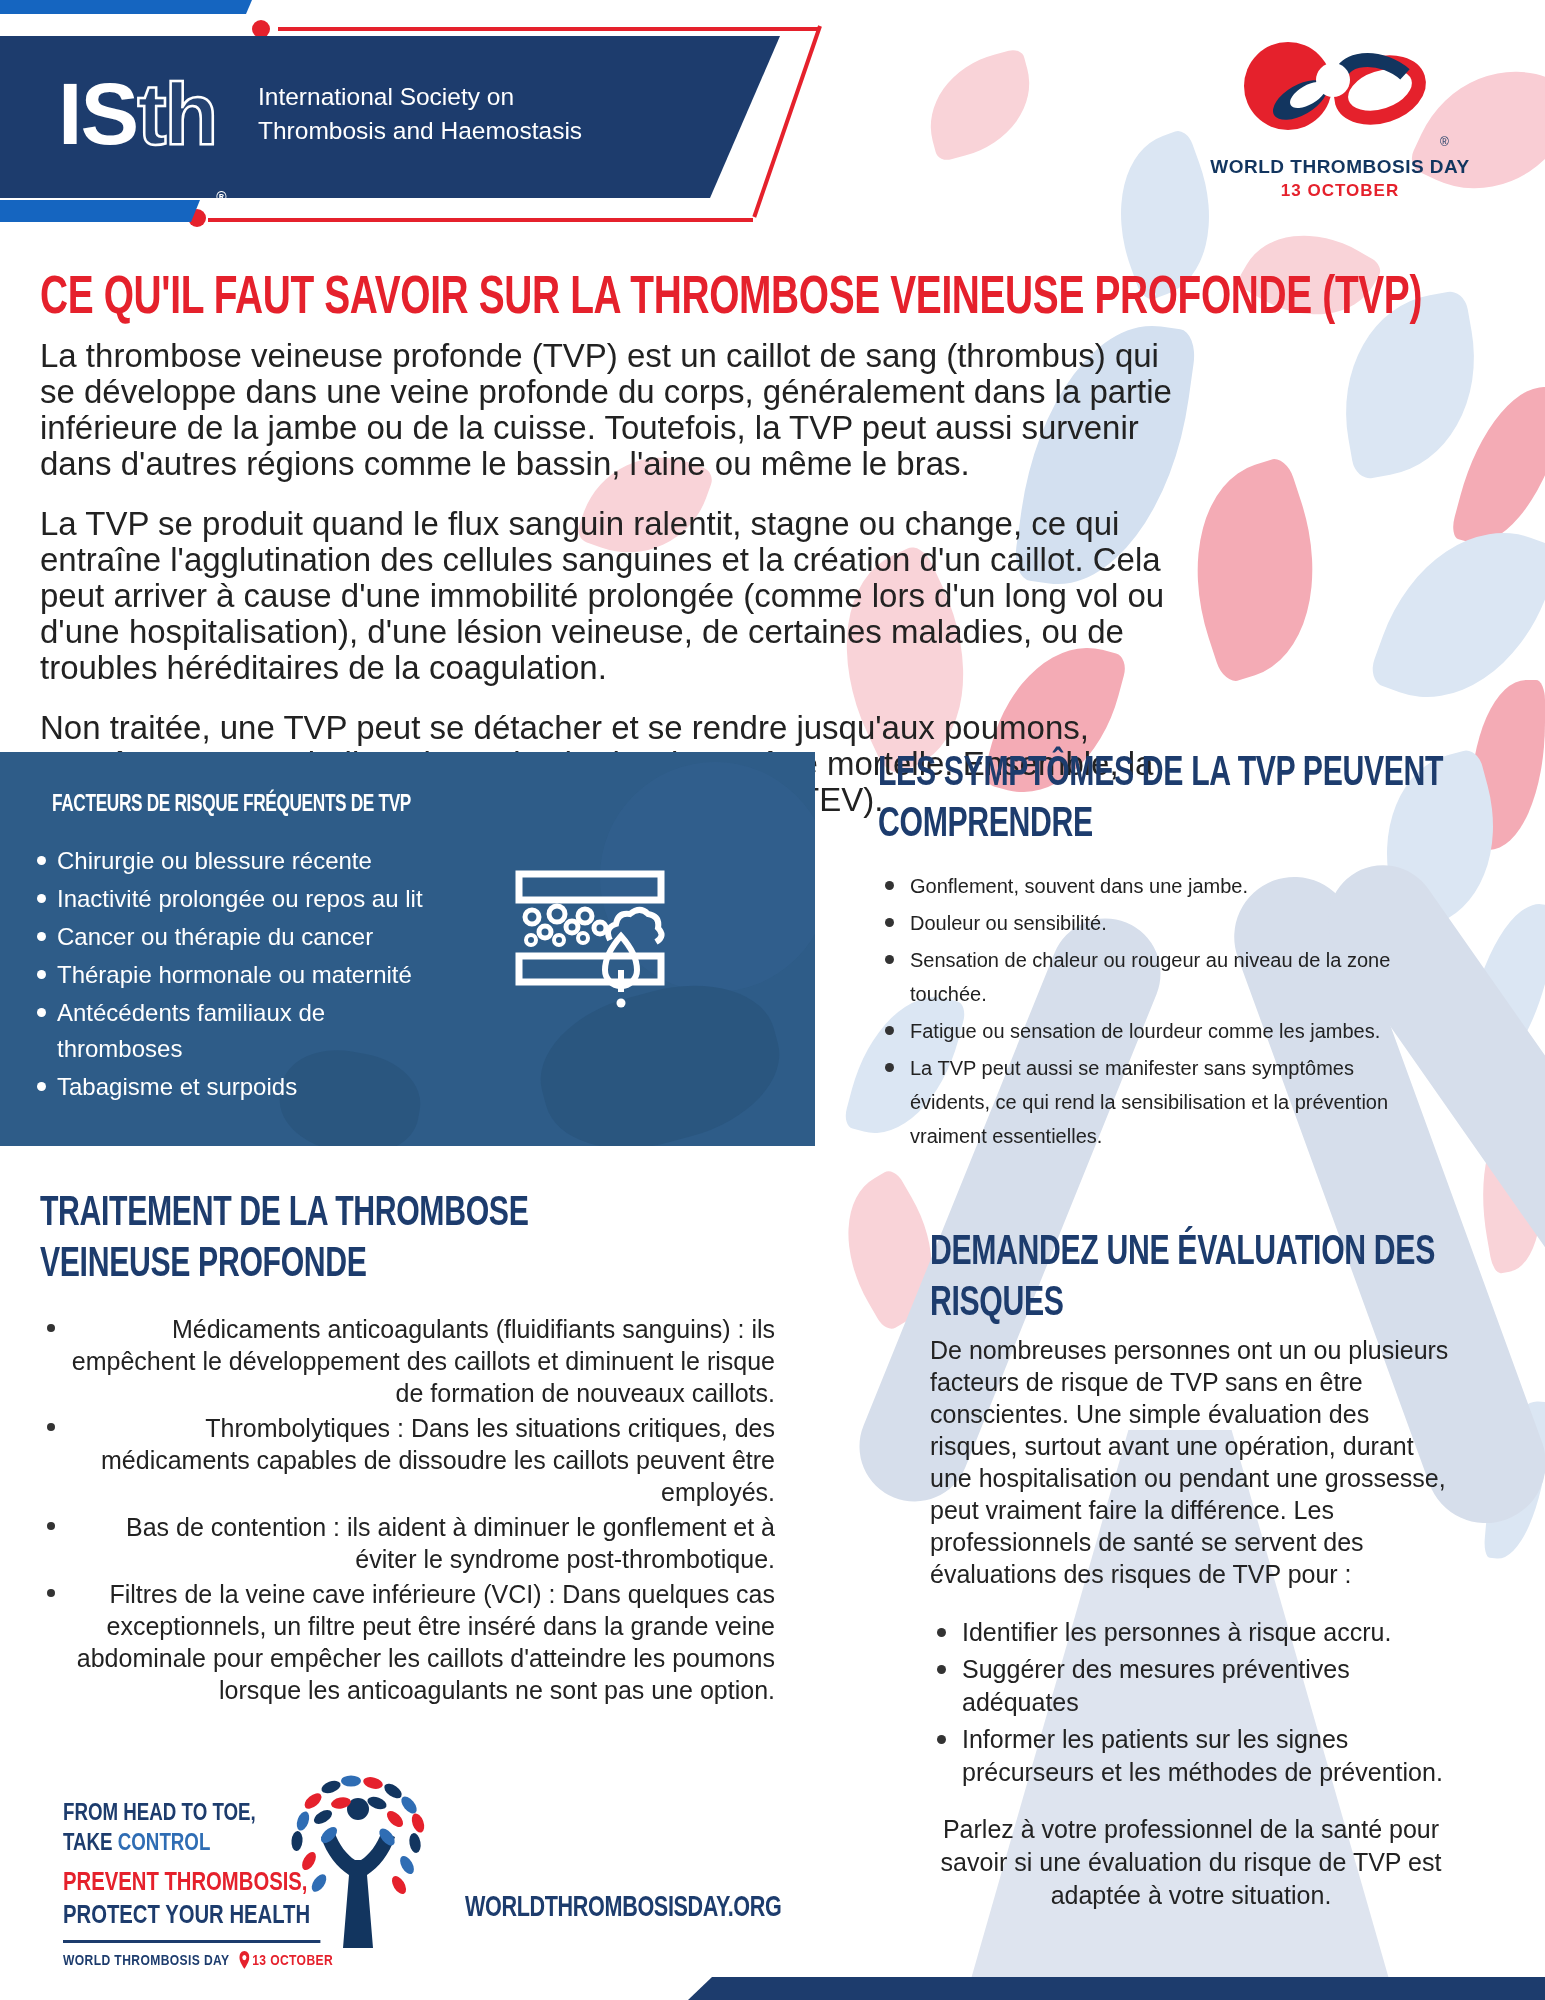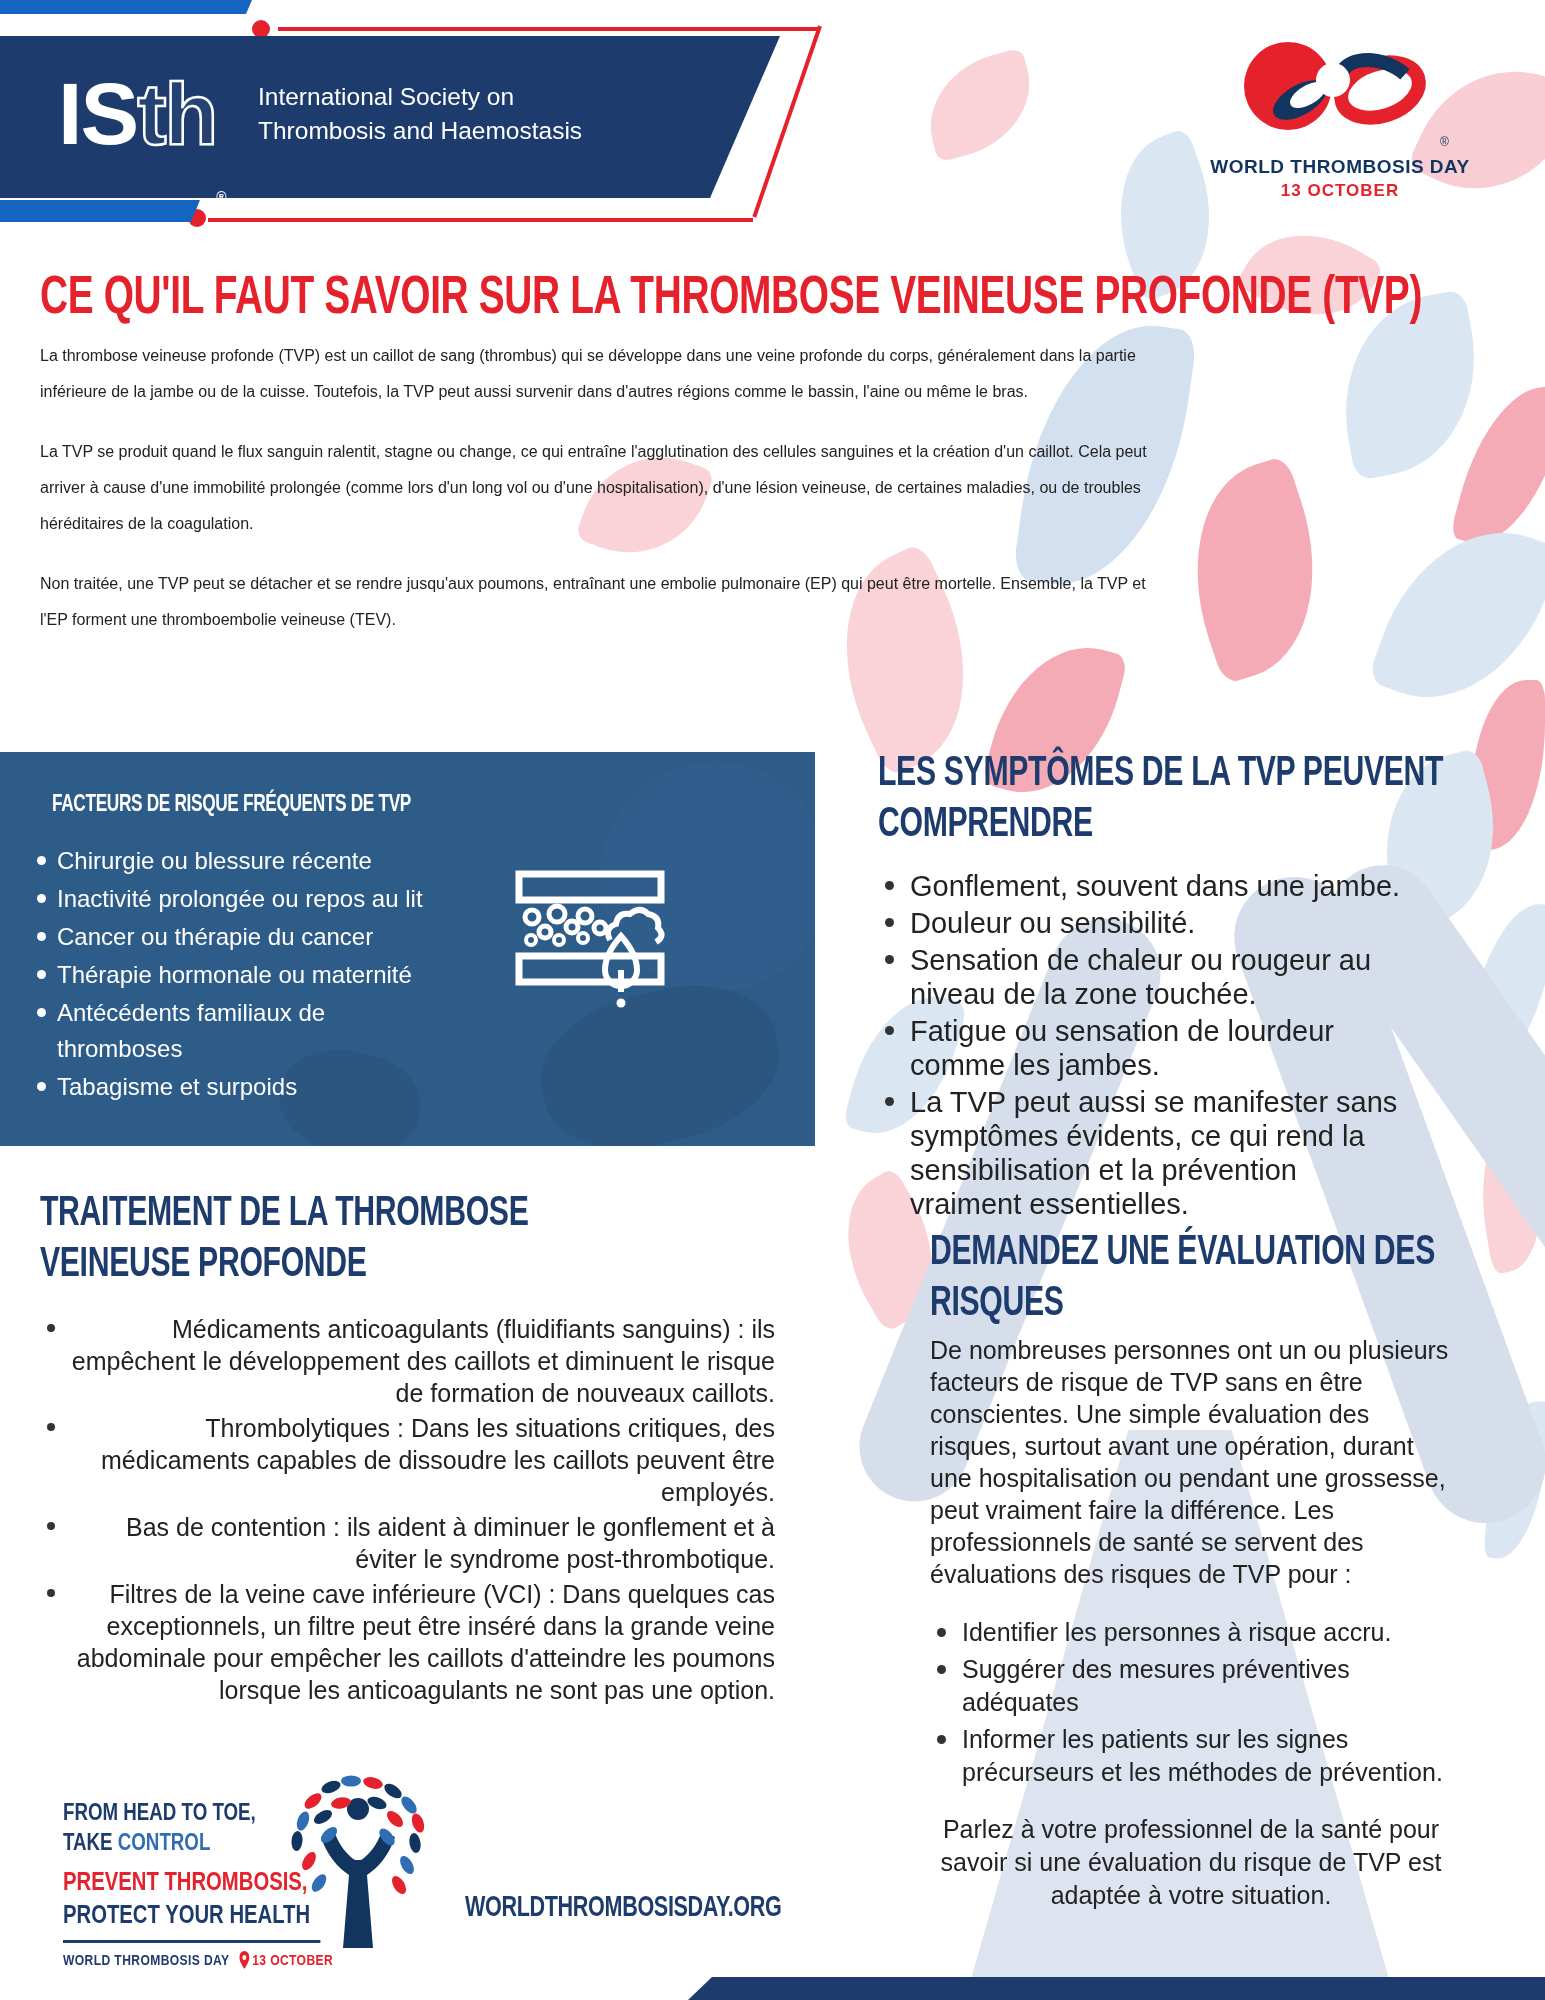--- a/index.html
+++ b/index.html
@@ -29,36 +29,36 @@
   .wtd svg{display:block;margin:0 auto;}
   .wtd-name{font-size:19px;font-weight:700;color:#12355f;letter-spacing:.5px;margin-top:4px;}
   .wtd-date{font-size:17px;font-weight:700;color:#e5212c;letter-spacing:1px;margin-top:3px;}
   
   .cond{display:block;font-weight:700;transform:scaleX(0.72);transform-origin:0 0;width:138.9%;line-height:1.22;letter-spacing:-.5px;}
   .sec{position:absolute;z-index:2;}
   .page-title{left:40px;top:262px;width:1480px;}
   .page-title .cond{white-space:nowrap;font-size:54px;color:#e5212c;width:auto;}
   h2{margin:0;padding:0;}
   .navy-h .cond{font-size:42px;color:#1d3c6d;}
-  .intro{left:40px;top:338px;width:1135px;font-size:16px;line-height:36px;}
+  .intro{left:40px;top:338px;width:1135px;font-size:33px;line-height:36px;}
   .intro p{margin:0 0 24px 0;}
   ul{list-style:none;margin:0;padding:0;}
   li{position:relative;}
   li::before{content:"";position:absolute;border-radius:50%;background:#333;}
   
   .riskbox{left:0;top:752px;width:815px;height:394px;background:#2e5c88;color:#fff;overflow:hidden;z-index:2;}
   .riskbox .hwrap{margin:36px 0 0 52px;width:700px;}
   .riskbox ul{margin:26px 0 0 30px;width:420px;font-size:24px;line-height:36px;}
   .riskbox li{padding-left:27px;margin-bottom:2px;}
   .riskbox li::before{left:7px;top:13px;width:9px;height:9px;background:#fff;}
   .riskbox .blob{position:absolute;border-radius:50%;}
   .vein-icon{position:absolute;left:515px;top:118px;}
   
   .symptoms{left:878px;top:745px;width:600px;}
-  .symptoms ul{margin-top:22px;width:530px;font-size:29px;line-height:34px;}
+  .symptoms ul{margin-top:22px;width:530px;font-size:20px;line-height:34px;}
   .symptoms li{padding-left:32px;margin-bottom:3px;}
   .symptoms li::before{left:7px;top:12px;width:9px;height:9px;}
   .treatment{left:40px;top:1185px;width:760px;}
   .treatment .hwrap{width:600px;}
   .treatment ul{margin-top:26px;width:735px;font-size:25px;line-height:32px;}
   .treatment li{padding-left:28px;margin-bottom:3px;text-align:right;}
   .treatment li::before{left:7px;top:11px;width:8px;height:8px;}
   .assessment{left:930px;top:1224px;width:600px;font-size:25px;}
   .assessment .para{margin-top:8px;width:522px;line-height:32px;}
   .assessment ul{margin-top:26px;width:522px;line-height:33px;}

